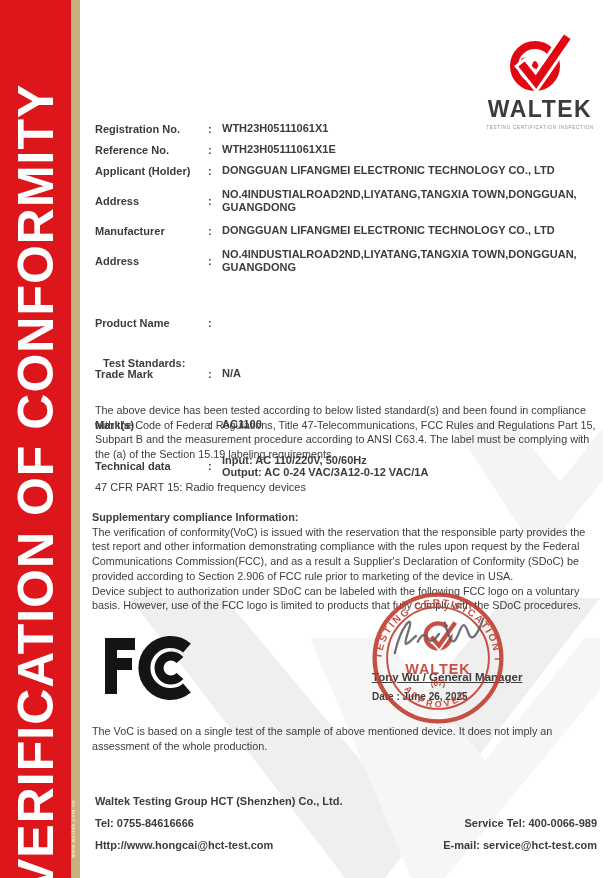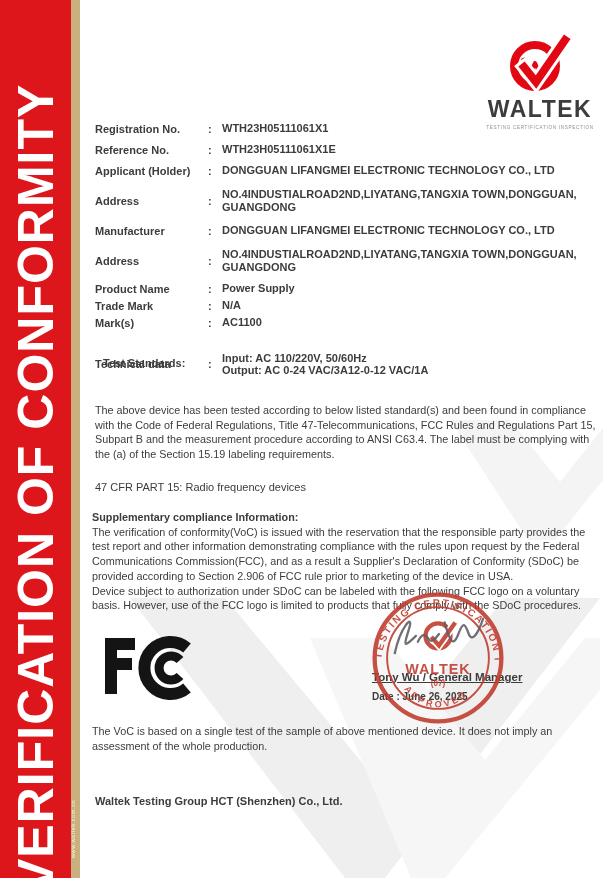--- a/index.html
+++ b/index.html
@@ -23,21 +23,21 @@
   .watermark { position:absolute; z-index:0; }
   
   .waltek-logo { position:absolute; left:483px; top:32px; width:114px; text-align:center; z-index:2; }
   .waltek-name { font-size:23px; font-weight:bold; color:#3d3b3c; letter-spacing:1.5px; margin-top:-2px; }
   .waltek-tagline { font-size:4.6px; color:#8f8f8f; letter-spacing:.7px; margin-top:2px; }
   
   .fields { position:absolute; left:95px; top:118px; width:502px; z-index:2; }
   .frow { display:grid; grid-template-columns:113px 14px 1fr; align-items:center;
           font-size:11px; font-weight:bold; color:#3c3c3c; }
   .frow .value { white-space:pre-line; line-height:12.5px; }
-  .h21 { min-height:21px; } .h39 { min-height:39px; } .h17 { min-height:17px; } .h38 { min-height:38px;margin-top:14px; }
+  .h21 { min-height:21px; } .h39 { min-height:39px; } .h17 { min-height:17px;margin-top:34px; } .h38 { min-height:38px;margin-top:14px; }
   
   .teststd { position:absolute; left:103px; top:356px; width:502px; font-size:11px; font-weight:bold; line-height:15.5px; z-index:2; }
   .para1 { position:absolute; left:95px; top:403px; width:502px; font-size:10.8px; line-height:14.7px; z-index:2; }
   .part15 { position:absolute; left:95px; top:481px; width:502px; font-size:11px; font-weight:normal; z-index:2; }
   .supp { position:absolute; left:92px; top:510px; width:502px; font-size:10.8px; line-height:14.7px; z-index:2; }
   .supp .head { font-weight:bold; }
   .supp .body { white-space:pre-line; }
   .fcc-logo { position:absolute; left:95px; top:626px; z-index:2; }
   .stamp { position:absolute; left:366px; top:586px; width:144px; height:144px; z-index:4; opacity:.88; }
   .sign-name { position:absolute; left:372px; top:671px; font-size:11.5px; font-weight:bold; z-index:3;text-decoration:underline; }
@@ -108,21 +108,20 @@
     </div>
     <div class="frow h39">
       <span>Address</span>
       <span>:</span>
       <span class="value">NO.4INDUSTIALROAD2ND,LIYATANG,TANGXIA TOWN,DONGGUAN,
 GUANGDONG</span>
     </div>
     <div class="frow h17">
       <span>Product Name</span>
       <span>:</span>
-      <span class="value">Power Supply</span>
     </div>
     <div class="frow h17">
       <span>Trade Mark</span>
       <span>:</span>
       <span class="value">N/A</span>
     </div>
     <div class="frow h17">
       <span>Mark(s)</span>
       <span>:</span>
       <span class="value">AC1100</span>
@@ -180,15 +179,21 @@
     </g>
   </svg>
 
   <div class="sign-name">Tony Wu / General Manager</div>
   <div class="sign-date">Date : June 26, 2025</div>
 
   <div class="voc-note">The VoC is based on a single test of the sample of above mentioned device. It does not imply an assessment of the whole production.</div>
 
   <div class="footer">
     <div class="f-company">Waltek Testing Group HCT (Shenzhen) Co., Ltd.</div>
+    <div class="f-grid">
+      <div>Tel: 0755-84616666</div>
+      <div class="f-right">Service Tel: 400-0066-989</div>
+      <div>Http://www.hongcai@hct-test.com</div>
+      <div class="f-right">E-mail: service@hct-test.com</div>
+    </div>
   </div>
 
 </div>
 
 </body></html>

